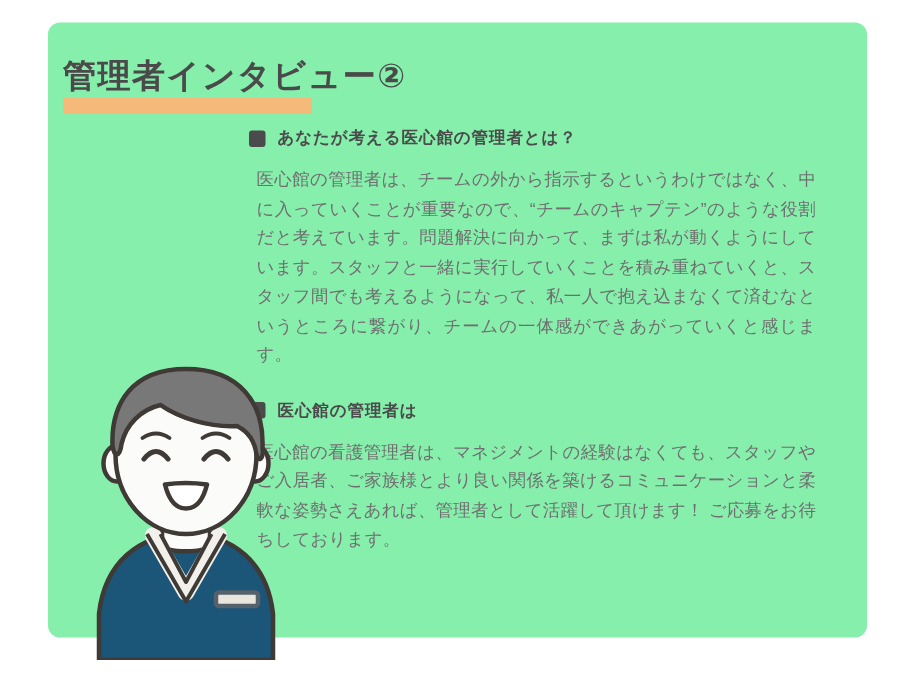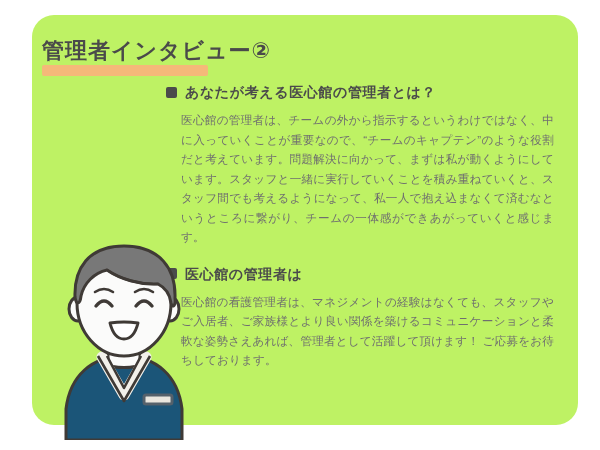--- a/index.html
+++ b/index.html
@@ -21,22 +21,22 @@
     background: #ffffff;
   }
 
   
   #card {
     position: absolute;
     left: 32px;
     top: 15px;
     width: 546px;
     height: 410px;
-    background: #bef264;
-    border-radius: 22px;
+    background: #86efac;
+    border-radius: 8px;
   }
 
   
   #title-wrap {
     position: absolute;
     left: 10px;
     top: 22px;
     height: 40px;
   }
   #title-bar {
@@ -67,21 +67,21 @@
     top: 68px;
     width: 392px;
   }
 
   .qa-block { margin-bottom: 18px; }
   .qa-block:last-child { margin-bottom: 0; }
 
   .heading {
     display: flex;
     align-items: center;
-    font-size: 14px;
+    font-size: 11px;
     font-weight: bold;
     color: #4b4b4b;
     letter-spacing: 0.6px;
     margin-bottom: 9px;
     line-height: 18px;
     text-align: right;
   }
   .bullet-square {
     display: inline-block;
     width: 11px;
@@ -92,21 +92,21 @@
     flex: 0 0 auto;
   }
   .heading-label { white-space: nowrap; }
 
   .body-text {
     font-size: 11.6px;
     color: #6f6f6f;
     line-height: 19.5px;
     letter-spacing: 0.15px;
     text-align: justify;
-    margin: 0 0 0 15px;
+    margin: 0 0 0 5px;
     width: 373px;
   }
 
   
   #avatar {
     position: absolute;
     left: 30px;
     top: 228px;
     width: 124px;
     height: 197px;

